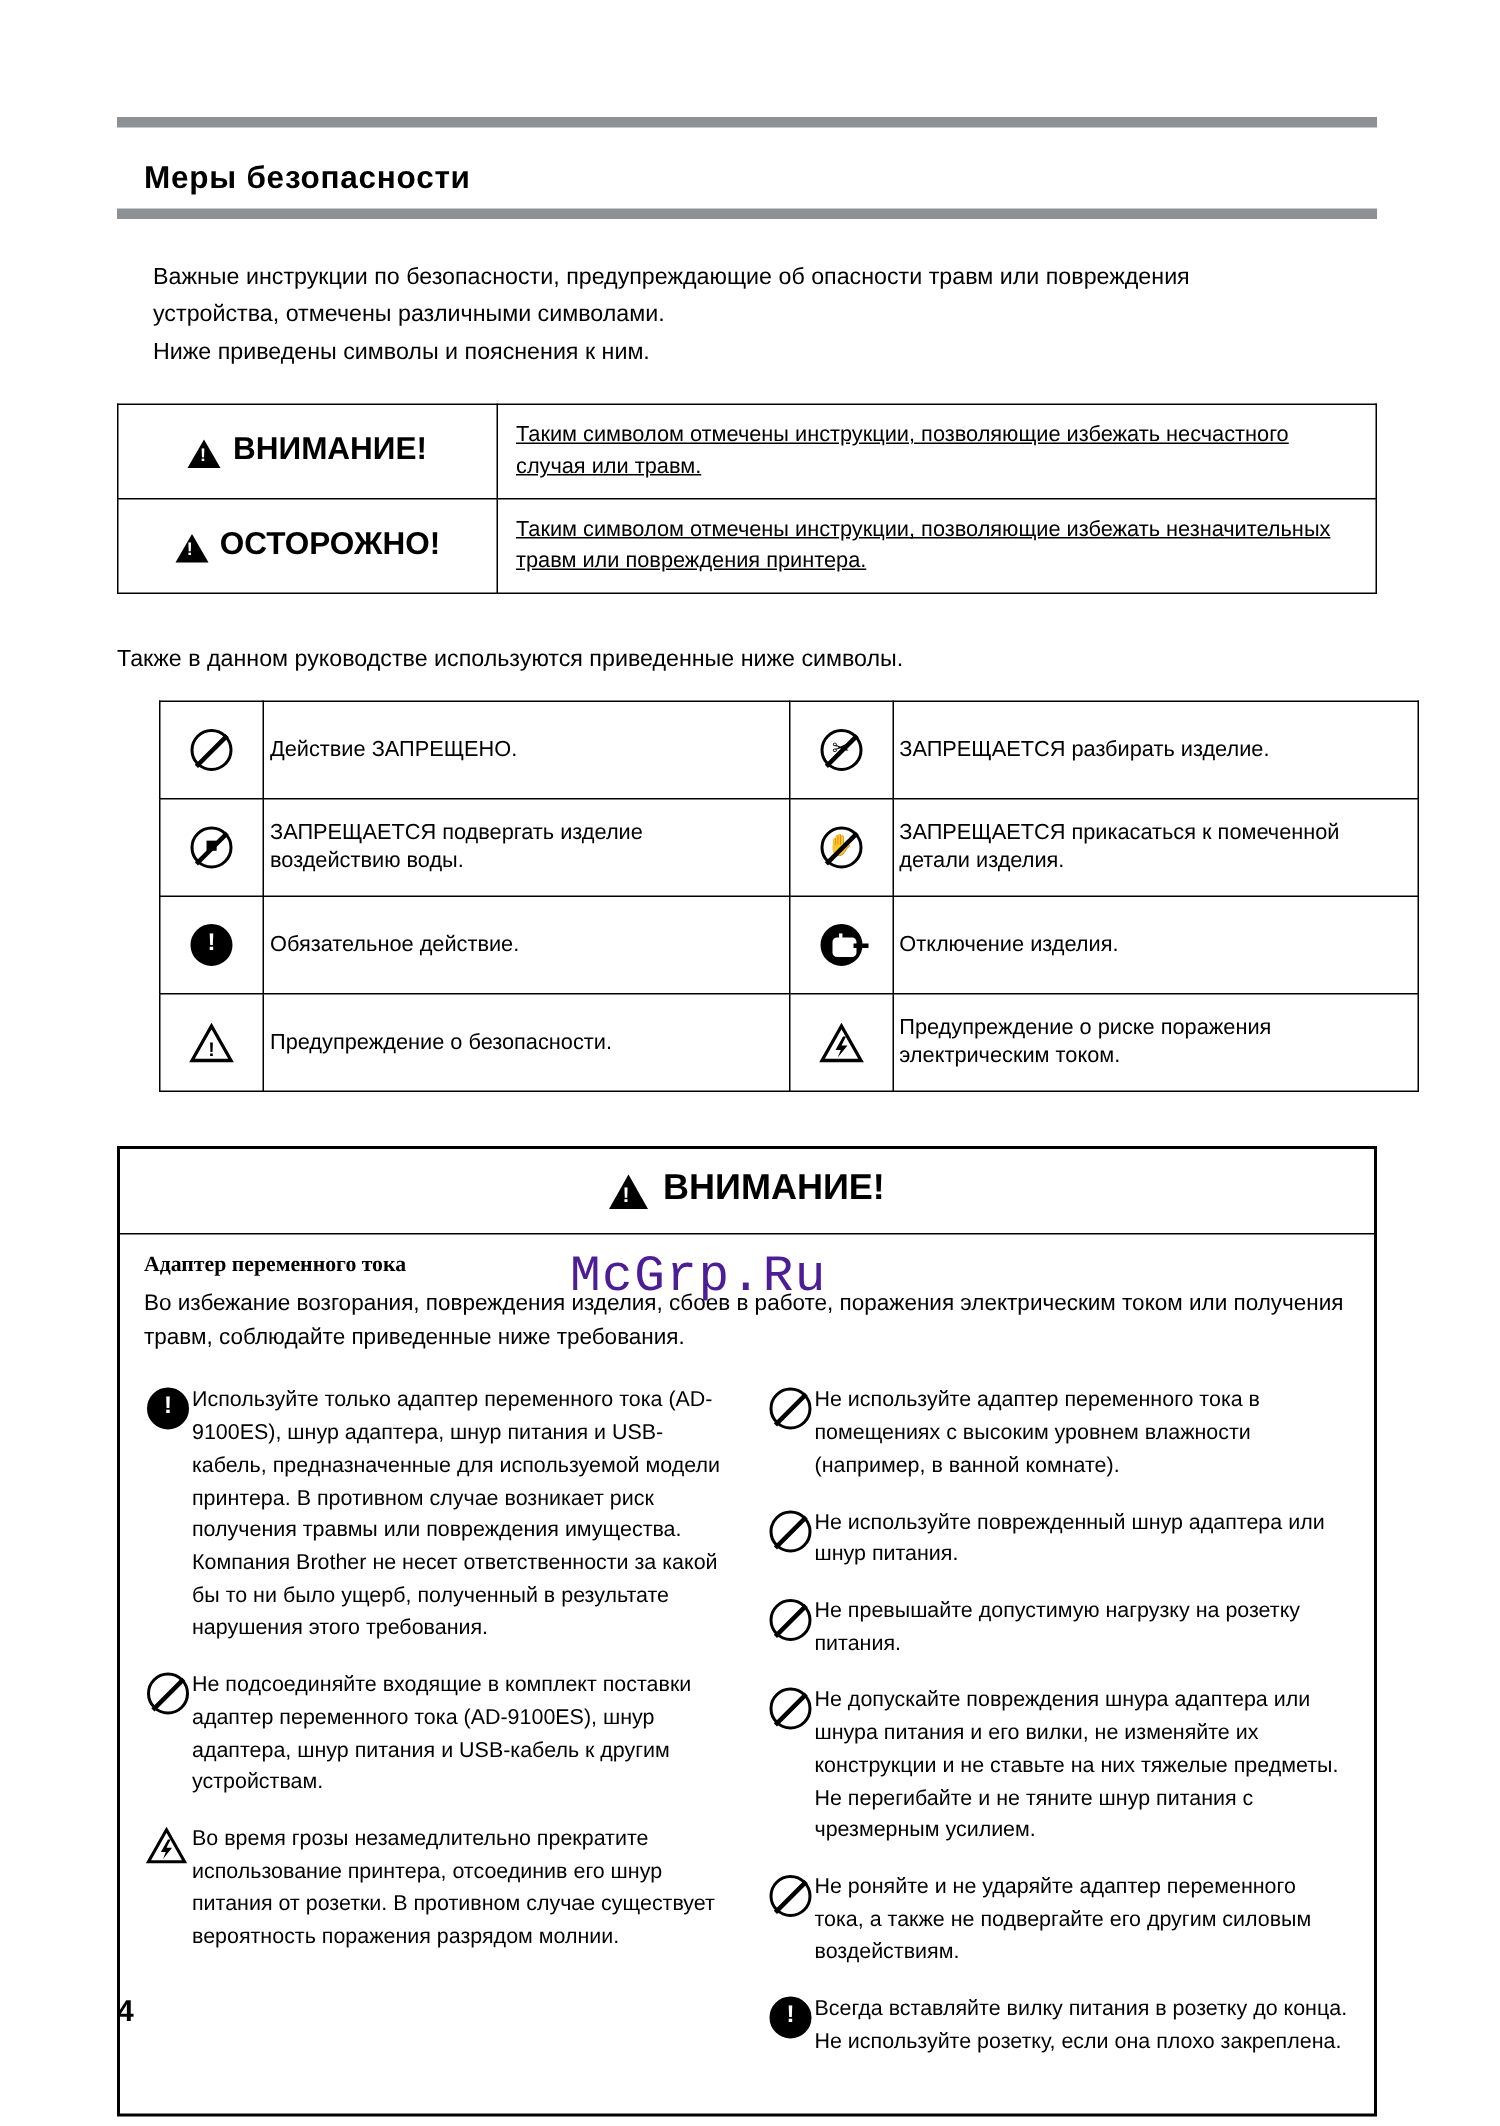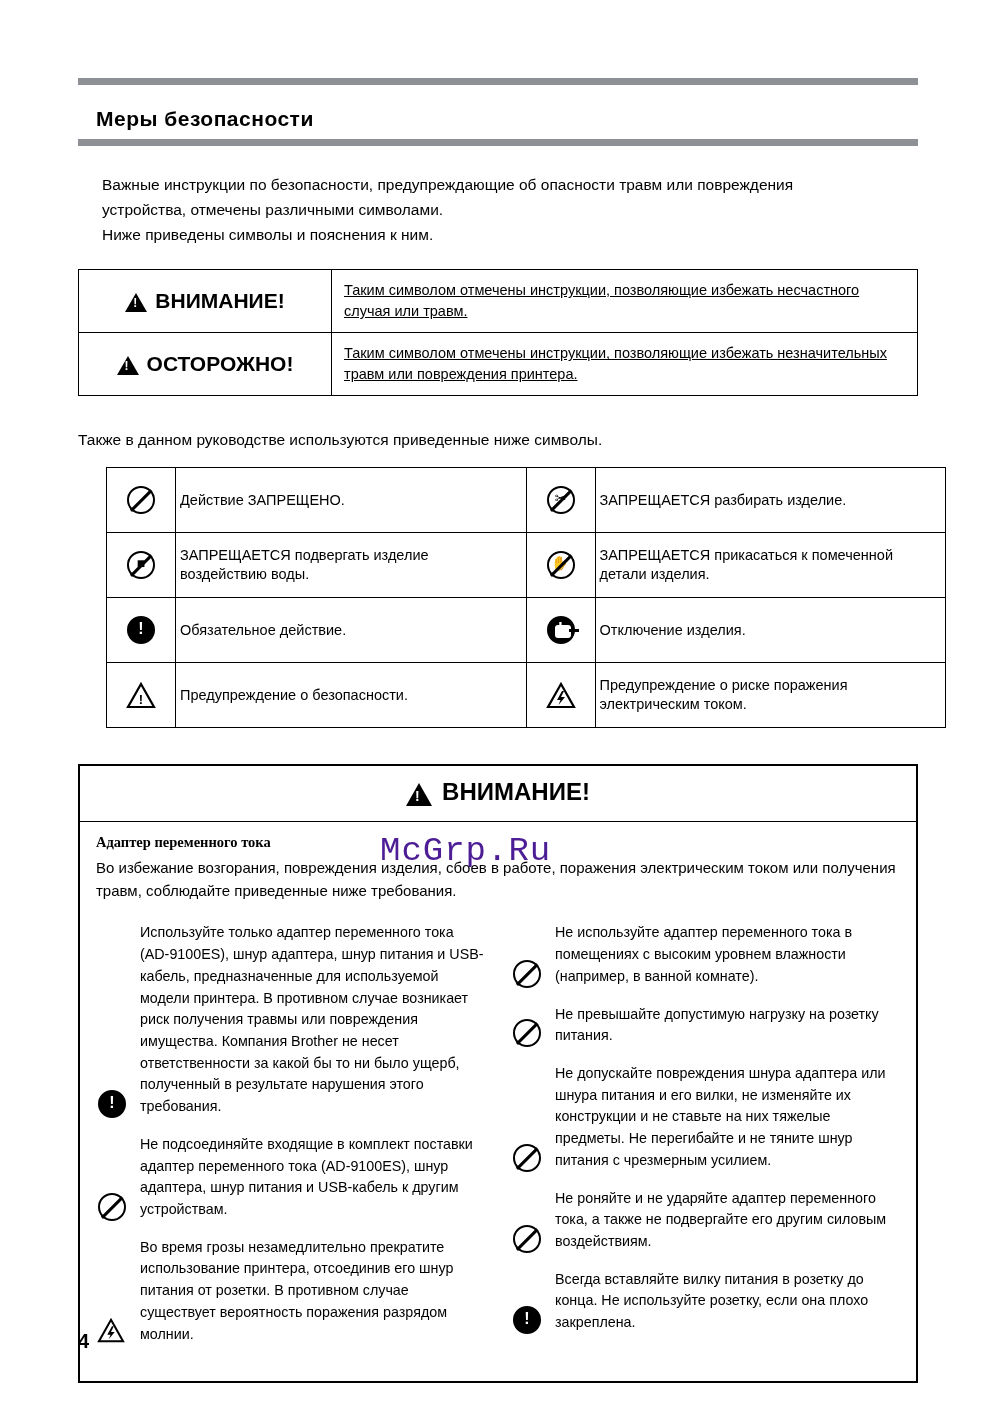--- a/index.html
+++ b/index.html
@@ -246,23 +246,22 @@
   .cols {
     display: flex;
     gap: 26px;
     margin-top: 20px;
   }
   .col {
     flex: 1 1 0;
   }
   .item {
     display: flex;
-    gap: 12px;
     margin-bottom: 16px;
-    align-items: flex-end;
+    align-items: flex-start;
   }
   .item .ic {
     flex: 0 0 32px;
     padding-top: 2px;
     text-align: center;
   }
   .item .tx {
     font-size: 14.3px;
     line-height: 1.52;
   }
@@ -414,20 +413,24 @@
 
           </div>
           <div class="col">
 
 
             <div class="item">
               <div class="ic"><span class="circ"><span class="slash"></span></span></div>
               <div class="tx">Не используйте адаптер переменного тока в помещениях с высоким уровнем влажности (например, в ванной комнате).</div>
             </div>
 
+            <div class="item">
+              <div class="ic"><span class="circ"><span class="slash"></span></span></div>
+              <div class="tx">Не используйте поврежденный шнур адаптера или шнур питания.</div>
+            </div>
 
             <div class="item">
               <div class="ic"><span class="circ"><span class="slash"></span></span></div>
               <div class="tx">Не превышайте допустимую нагрузку на розетку питания.</div>
             </div>
 
             <div class="item">
               <div class="ic"><span class="circ"><span class="slash"></span></span></div>
               <div class="tx">Не допускайте повреждения шнура адаптера или шнура питания и его вилки, не изменяйте их конструкции и не ставьте на них тяжелые предметы. Не перегибайте и не тяните шнур питания с чрезмерным усилием.</div>
             </div>

